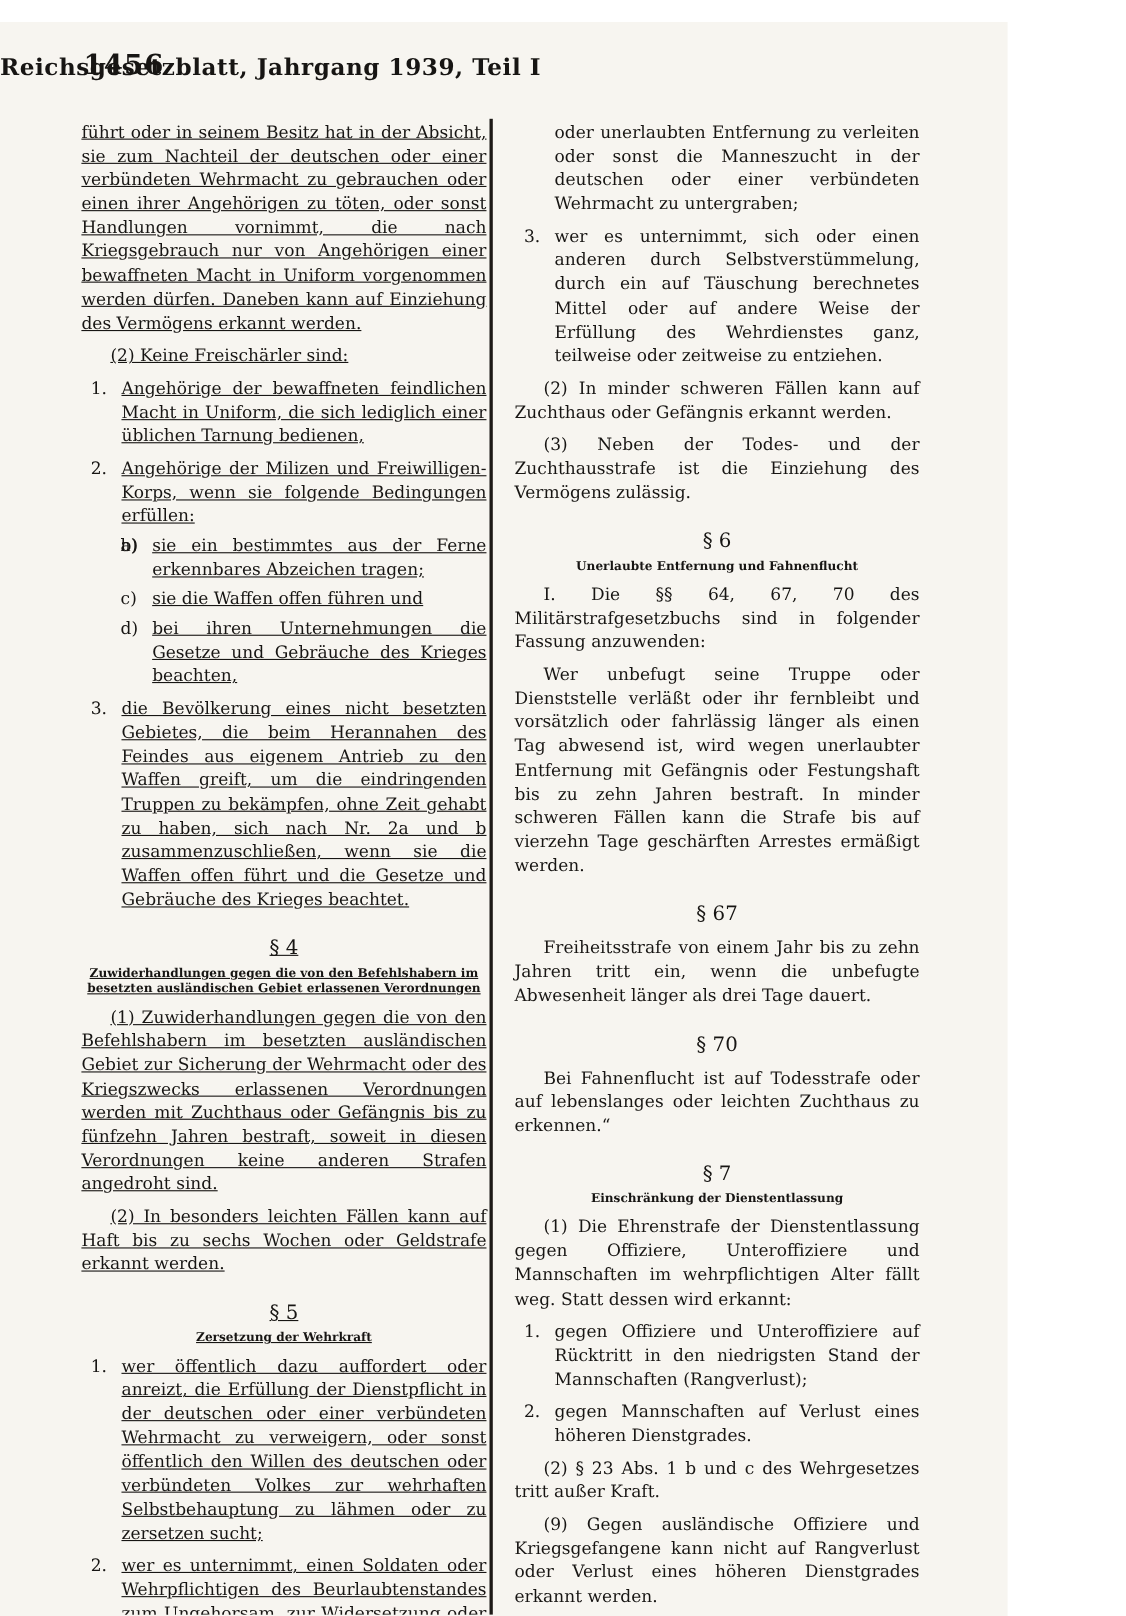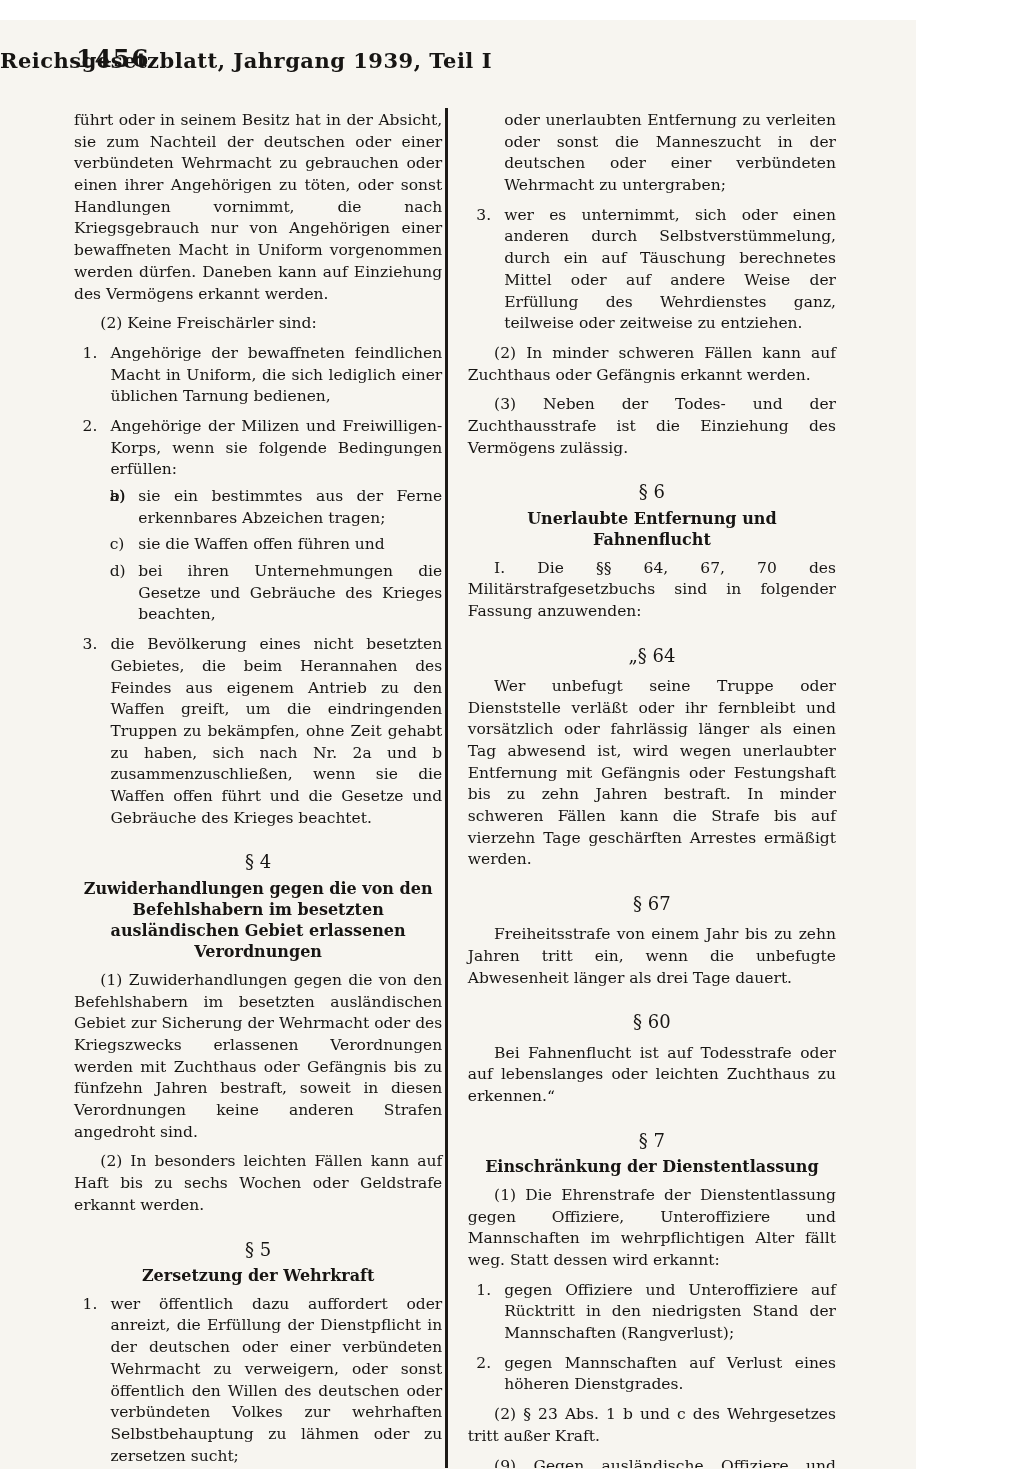--- a/index.html
+++ b/index.html
@@ -21,21 +21,21 @@
   .doctitle {
     display:block; text-align:left;
     font-weight:bold; font-size:21px; letter-spacing:0.5px;
   }
   .columns {
     display:flex; align-items:stretch;
     padding:12px 80px 0 74px;
     height:1360px; overflow:hidden;
   }
   .col { flex:1 1 0; font-size:15.5px; line-height:1.40; }
-  .col-left { padding-right:3px; }
+  .col-left { padding-right:3px;text-decoration:underline; }
   .col-right { padding-left:20px; }
   .divider { width:2.5px; background:#1d1a17; flex:0 0 auto; }
 
   .block { margin-top:8px; }
   .col > .block:first-child { margin-top:2px; }
 
   .body { text-align:justify; text-indent:1.7em; }
   .body-noindent { text-align:justify; text-indent:0; }
 
   .list1 { position:relative; padding-left:2.35em; text-align:justify; }
@@ -43,21 +43,21 @@
   .list2 { position:relative; padding-left:4.15em; text-align:justify; margin-top:5px; }
   .list2 > .marker { position:absolute; left:2.3em; }
   .list-cont { padding-left:2.35em; text-align:justify; }
 
   .section {
     text-align:center; font-size:18px;
     margin-top:20px; margin-bottom:3px;
   }
   .section-title {
     text-align:center; font-weight:bold;
-    font-size:16px; line-height:1.32;
+    font-size:11px; line-height:1.32;
     margin-top:3px; margin-bottom:4px;
   }
 </style>
 </head>
 <body>
 
 <div class="page" style="--paper: #f7f5f0; --ink: #171513;">
   <div class="header">
     <span class="pagenum">1456</span>
     <span class="doctitle">Reichsgesetzblatt, Jahrgang 1939, Teil I</span>
@@ -84,25 +84,24 @@
       </div>
     <div class="divider"></div>
     <div class="col col-right" id="col-right">
         <div class="block list-cont"><span class="txt">oder unerlaubten Entfernung zu verleiten oder sonst die Manneszucht in der deutschen oder einer verbündeten Wehrmacht zu untergraben;</span></div>
         <div class="block list1"><span class="marker">3.</span><span class="txt">wer es unternimmt, sich oder einen anderen durch Selbstverstümmelung, durch ein auf Täuschung berechnetes Mittel oder auf andere Weise der Erfüllung des Wehrdienstes ganz, teilweise oder zeitweise zu entziehen.</span></div>
         <div class="block body"><span class="txt">(2) In minder schweren Fällen kann auf Zuchthaus oder Gefängnis erkannt werden.</span></div>
         <div class="block body"><span class="txt">(3) Neben der Todes- und der Zuchthausstrafe ist die Einziehung des Vermögens zulässig.</span></div>
         <div class="block section"><span class="txt">§ 6</span></div>
         <div class="block section-title"><span class="txt">Unerlaubte Entfernung und Fahnenflucht</span></div>
         <div class="block body"><span class="txt">I. Die §§ 64, 67, 70 des Militärstrafgesetzbuchs sind in folgender Fassung anzuwenden:</span></div>
-        <div class="block section"><span class="txt">„§ 64</span></div>
         <div class="block body"><span class="txt">Wer unbefugt seine Truppe oder Dienststelle verläßt oder ihr fernbleibt und vorsätzlich oder fahrlässig länger als einen Tag abwesend ist, wird wegen unerlaubter Entfernung mit Gefängnis oder Festungshaft bis zu zehn Jahren bestraft. In minder schweren Fällen kann die Strafe bis auf vierzehn Tage geschärften Arrestes ermäßigt werden.</span></div>
         <div class="block section"><span class="txt">§ 67</span></div>
         <div class="block body"><span class="txt">Freiheitsstrafe von einem Jahr bis zu zehn Jahren tritt ein, wenn die unbefugte Abwesenheit länger als drei Tage dauert.</span></div>
-        <div class="block section"><span class="txt">§ 60</span></div>
+        <div class="block section"><span class="txt">§ 70</span></div>
         <div class="block body"><span class="txt">Bei Fahnenflucht ist auf Todesstrafe oder auf lebenslanges oder leichten Zuchthaus zu erkennen.“</span></div>
         <div class="block section"><span class="txt">§ 7</span></div>
         <div class="block section-title"><span class="txt">Einschränkung der Dienstentlassung</span></div>
         <div class="block body"><span class="txt">(1) Die Ehrenstrafe der Dienstentlassung gegen Offiziere, Unteroffiziere und Mannschaften im wehrpflichtigen Alter fällt weg. Statt dessen wird erkannt:</span></div>
         <div class="block list1"><span class="marker">1.</span><span class="txt">gegen Offiziere und Unteroffiziere auf Rücktritt in den niedrigsten Stand der Mannschaften (Rangverlust);</span></div>
         <div class="block list1"><span class="marker">2.</span><span class="txt">gegen Mannschaften auf Verlust eines höheren Dienstgrades.</span></div>
         <div class="block body"><span class="txt">(2) § 23 Abs. 1 b und c des Wehrgesetzes tritt außer Kraft.</span></div>
         <div class="block body"><span class="txt">(9) Gegen ausländische Offiziere und Kriegsgefangene kann nicht auf Rangverlust oder Verlust eines höheren Dienstgrades erkannt werden.</span></div>
       </div>
   </div>

